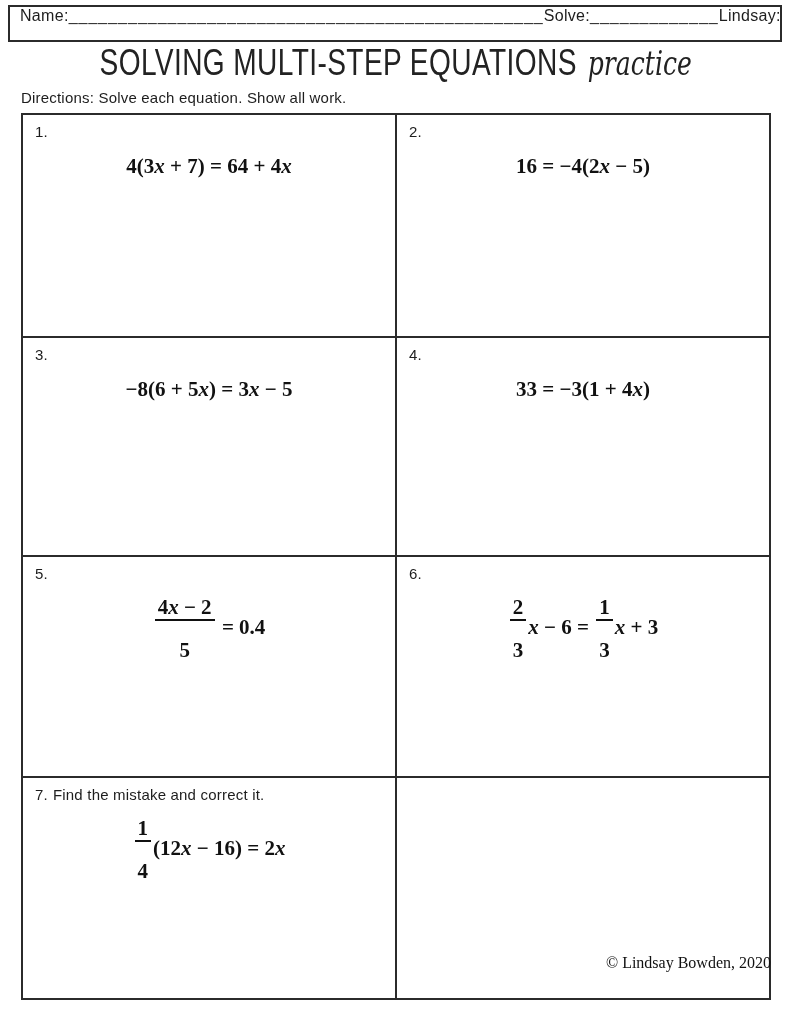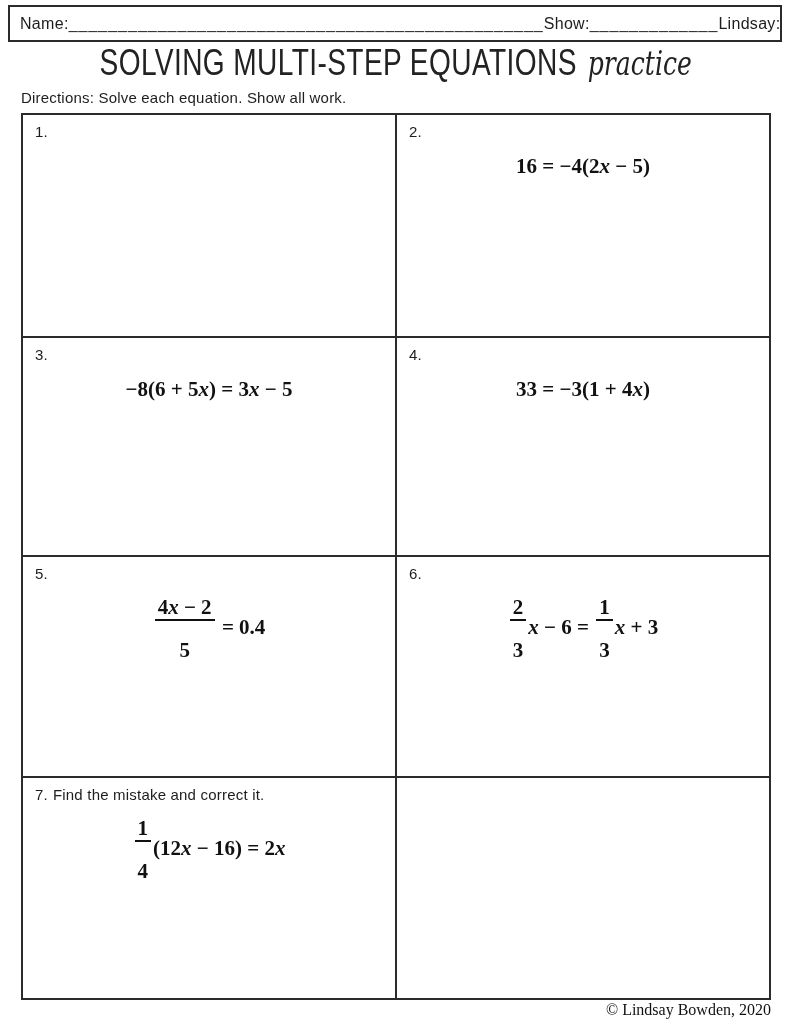--- a/index.html
+++ b/index.html
@@ -11,21 +11,21 @@
     color: #1d1d1d;
     overflow: hidden;
   }
 
   
   .header-box {
     position: absolute; left: 8px; top: 5px;
     width: 774px; height: 37px;
     border: 2px solid #2b2b2b;
     box-sizing: border-box;
-    display: flex; align-items: center;
+    display: flex; align-items: flex-start;
     padding: 0 10px;
     font-size: 16px;
     letter-spacing: 0.3px;
     white-space: nowrap; overflow: hidden;
   }
   .hline { letter-spacing: 1px; color: #2b2b2b; }
 
   
   .title-wrap {
     position: absolute; left: 0; top: 42px; width: 791px;
@@ -95,52 +95,53 @@
     text-align: center;
     margin: 0 2px;
     line-height: 1.12;
     gap: 18px;
   }
   .frac .num { border-bottom: 2px solid #111; padding: 0 3px; }
   .frac .den { padding: 0 3px; }
 
   
   .footer {
-    position: absolute; right: 20px; top: 1001px;
+    position: absolute; right: 20px; top: 954px;
     font-family: "Liberation Serif", serif;
     font-size: 16px; color: #111;
   }
 </style>
 </head>
 <body>
 
 <div class="header-box">
   <span>Name:</span>
     <span class="hline">________________________________________________</span>
-    <span>Show:</span>
+    <span>Solve:</span>
     <span class="hline">_____________</span>
     <span>Lindsay:</span>
     <span class="hline">________</span>
 </div>
 
 <div class="title-wrap">
   <span class="title-row">
     <span class="title-main">SOLVING MULTI-STEP EQUATIONS</span>
     <span class="title-accent">practice</span>
   </span>
 </div>
 
 <div class="directions">Directions: Solve each equation. Show all work.</div>
 
 <div class="grid">
 
   <div class="cell">
     <div class="prob-head">
       <span class="pnum">1.</span><span></span>
     </div>
+    <div class="equation"><span class="mrom">4(3</span><span class="mvar">x</span><span class="mrom"> + 7) = 64 + 4</span><span class="mvar">x</span></div>
   </div>
 
   <div class="cell">
     <div class="prob-head">
       <span class="pnum">2.</span><span></span>
     </div>
     <div class="equation"><span class="mrom">16 = −4(2</span><span class="mvar">x</span><span class="mrom"> − 5)</span></div>
   </div>
 
   <div class="cell">

